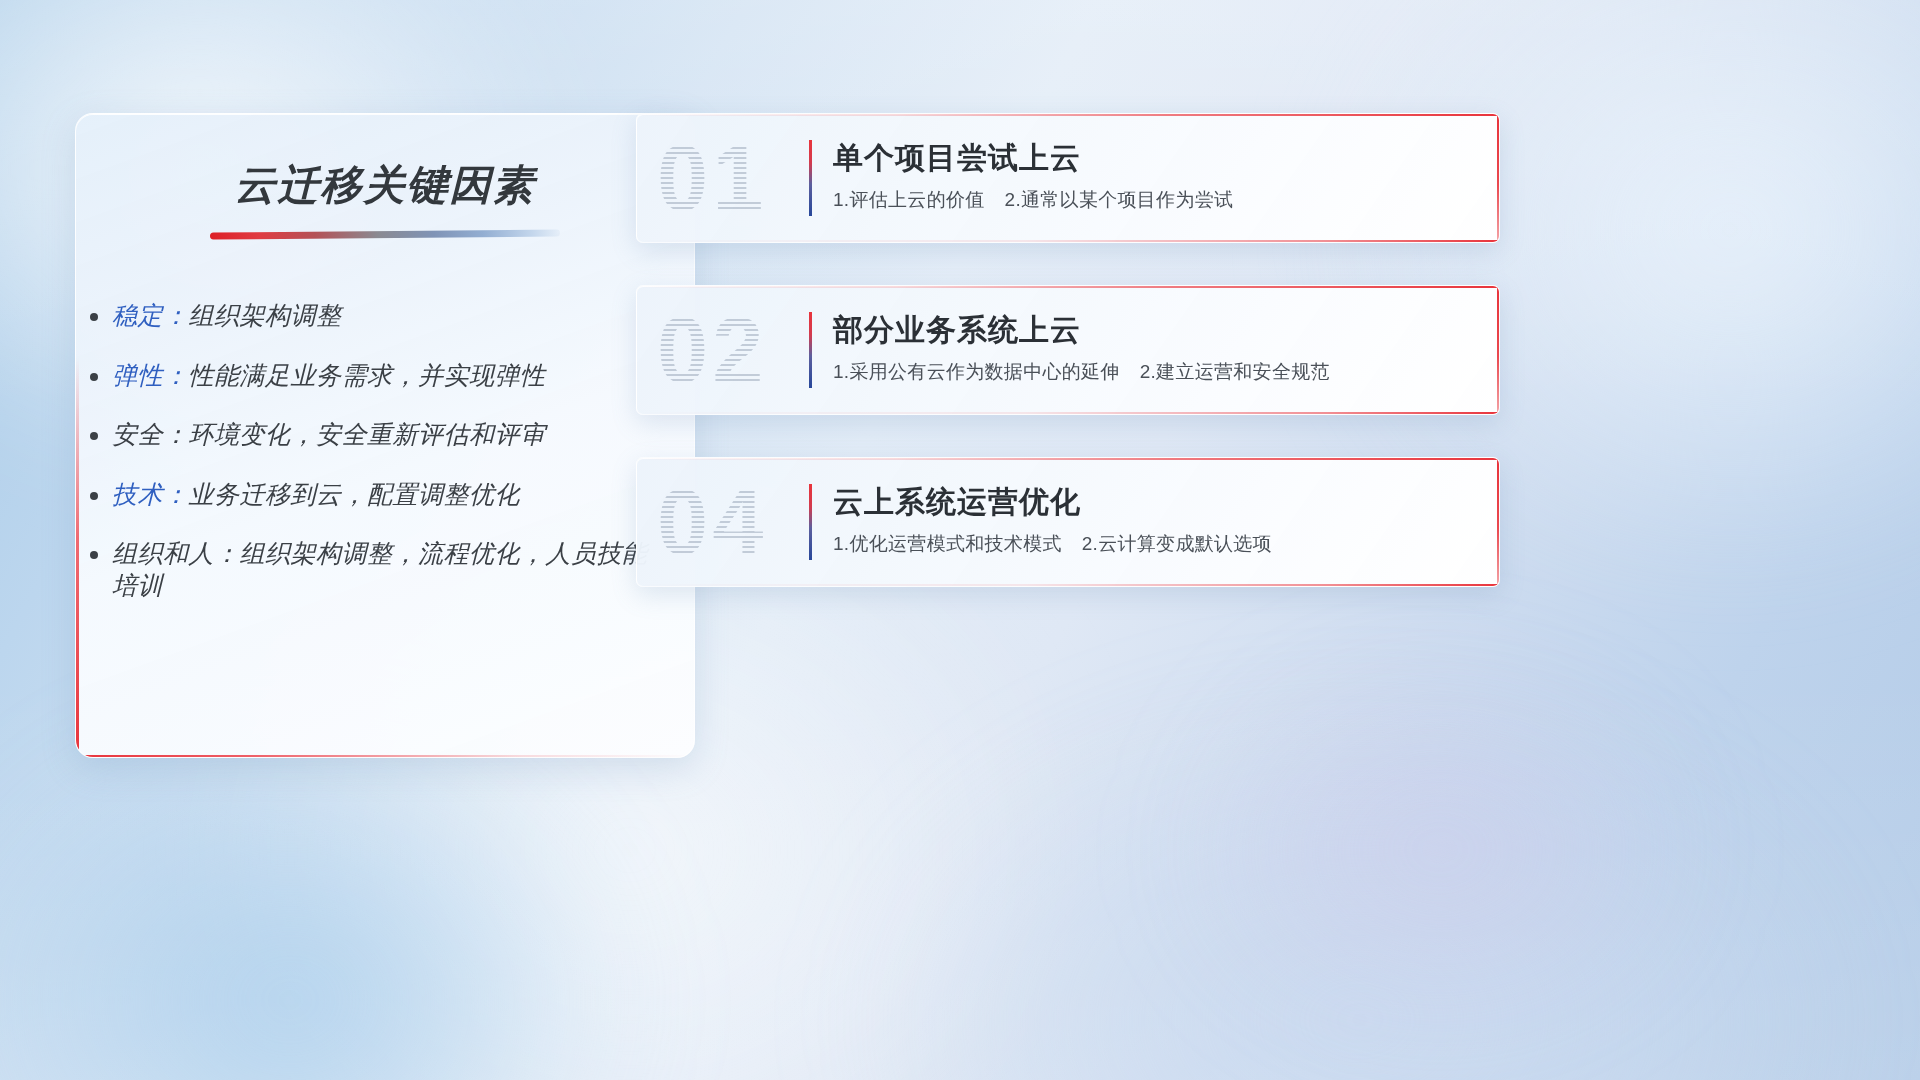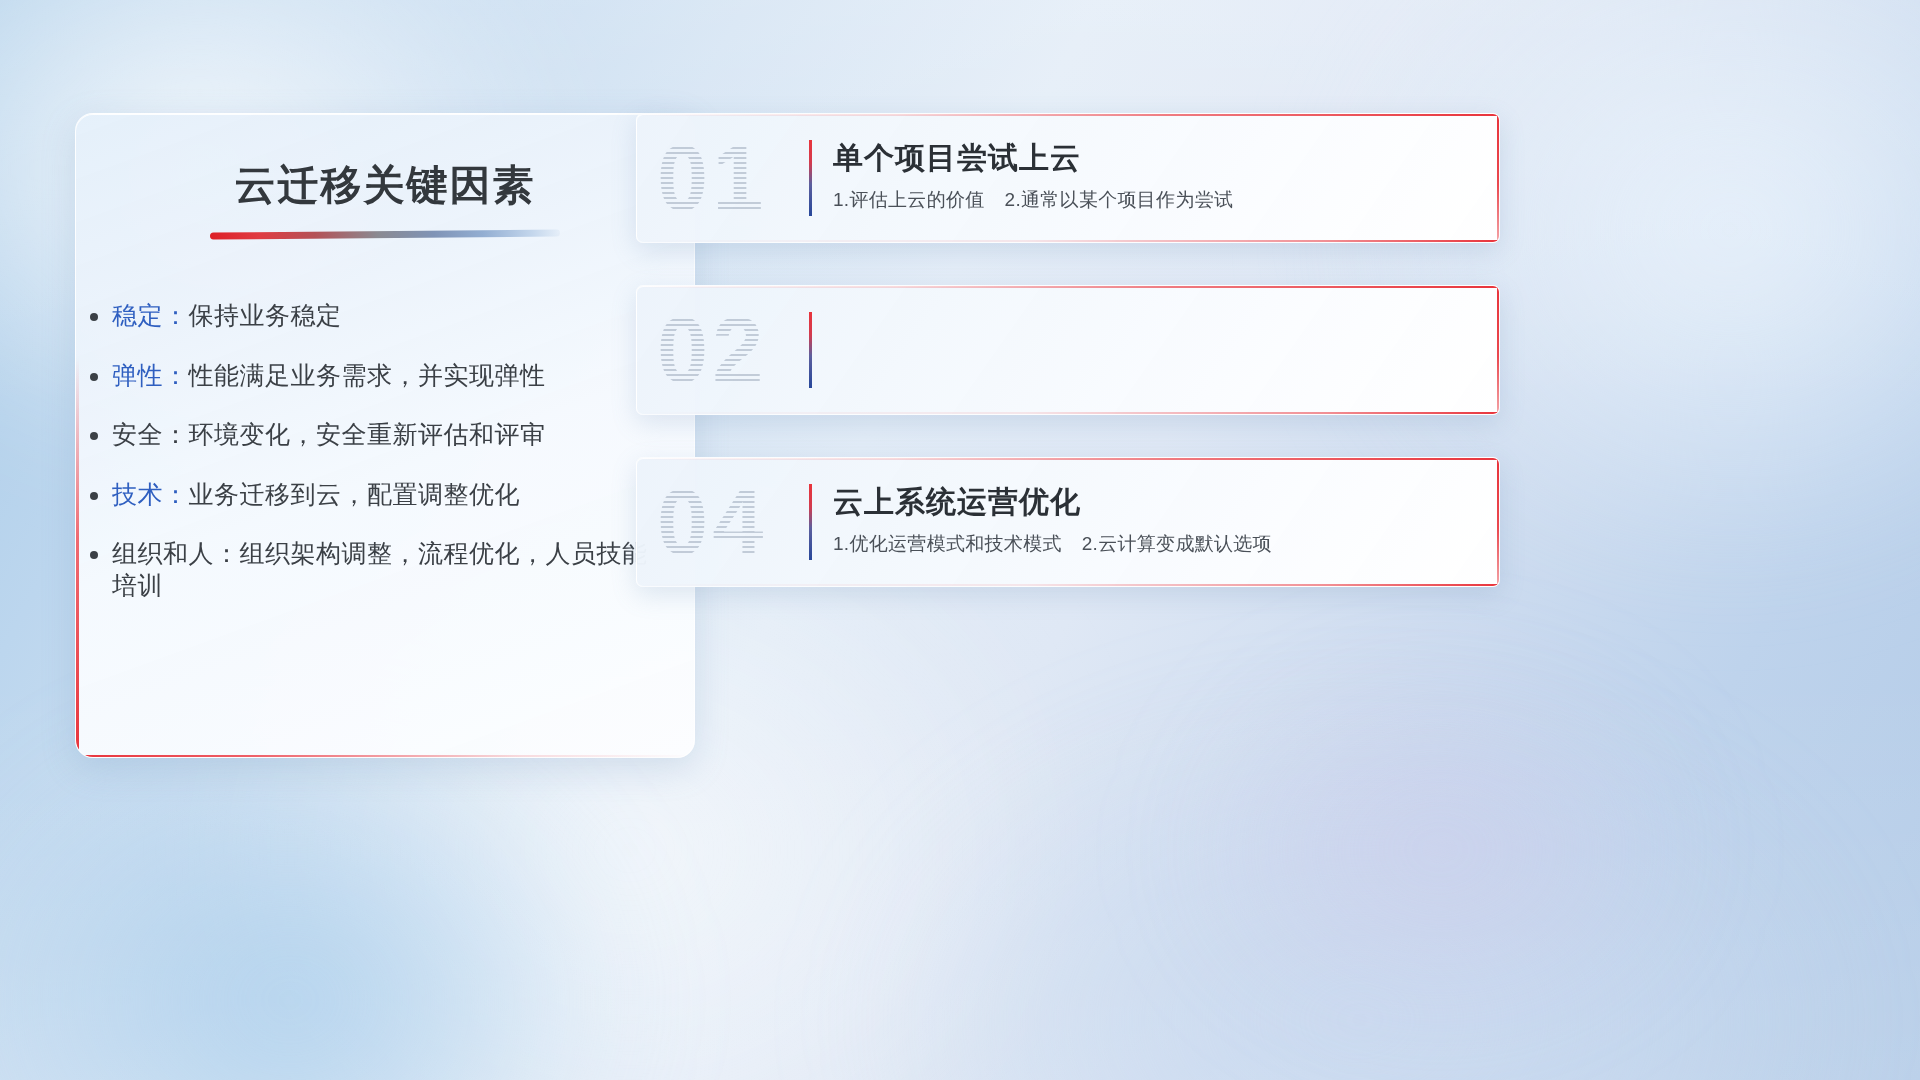--- a/index.html
+++ b/index.html
@@ -49,20 +49,21 @@
     position:absolute; left:75px; top:113px; width:620px; height:645px;
     border-radius:18px;
     background:linear-gradient(160deg,
        rgba(229,240,250,0.92) 0%,
        rgba(236,243,251,0.94) 25%,
        rgba(246,250,254,0.96) 55%,
        rgba(252,253,255,0.97) 100%);
     border:1px solid rgba(255,255,255,0.85);
     box-shadow:0 10px 34px rgba(110,145,185,0.22), inset 0 1px 0 rgba(255,255,255,0.9);
     overflow:hidden;
+    font-style:italic;
   }
   #left-panel::before{
     content:""; position:absolute; left:0; bottom:0; width:2.5px; height:62%;
     background:linear-gradient(to top, #e8343c 0%, #ef6a72 55%, rgba(239,120,126,0) 100%);
   }
   #left-panel::after{
     content:""; position:absolute; left:0; right:0; bottom:0; height:2.5px;
     background:linear-gradient(to right, #e8343c 0%, #ee5f67 28%, rgba(238,120,126,0.25) 72%, rgba(238,120,126,0) 100%);
   }
 
@@ -162,21 +163,21 @@
   <div class="glow glow-d"></div>
   <div class="glow glow-e"></div>
   <div class="glow glow-f"></div>
   <div class="bg-sheen"></div>
 </div>
 
 <section id="left-panel">
   <h1 class="panel-title">云迁移关键因素</h1>
   <div class="title-rule"></div>
   <ul class="factor-list" id="factor-list">
-      <li class="factor-item"><span class="factor-key">稳定：</span><span class="factor-text">保持业务稳定</span></li>
+      <li class="factor-item"><span class="factor-key">稳定：</span><span class="factor-text">组织架构调整</span></li>
       <li class="factor-item"><span class="factor-key">弹性：</span><span class="factor-text">性能满足业务需求，并实现弹性</span></li>
       <li class="factor-item"><span class="factor-key plain">安全：</span><span class="factor-text">环境变化，安全重新评估和评审</span></li>
       <li class="factor-item"><span class="factor-key">技术：</span><span class="factor-text">业务迁移到云，配置调整优化</span></li>
       <li class="factor-item"><span class="factor-key plain">组织和人：</span><span class="factor-text">组织架构调整，流程优化，人员技能培训</span></li>
     </ul>
 </section>
 
 <section id="cards">
     <article class="card">
       <div class="card-num">01</div>
@@ -184,20 +185,22 @@
       <div class="card-body">
         <h2 class="card-title">单个项目尝试上云</h2>
         <div class="card-desc"><span>1.评估上云的价值</span><span class="gap"></span><span>2.通常以某个项目作为尝试</span></div>
       </div>
       <div class="card-bottom-rule"></div>
     </article>
     <article class="card">
       <div class="card-num">02</div>
       <div class="card-bar"></div>
       <div class="card-body">
+        <h2 class="card-title">部分业务系统上云</h2>
+        <div class="card-desc"><span>1.采用公有云作为数据中心的延伸</span><span class="gap"></span><span>2.建立运营和安全规范</span></div>
       </div>
       <div class="card-bottom-rule"></div>
     </article>
     <article class="card">
       <div class="card-num">04</div>
       <div class="card-bar"></div>
       <div class="card-body">
         <h2 class="card-title">云上系统运营优化</h2>
         <div class="card-desc"><span>1.优化运营模式和技术模式</span><span class="gap"></span><span>2.云计算变成默认选项</span></div>
       </div>

